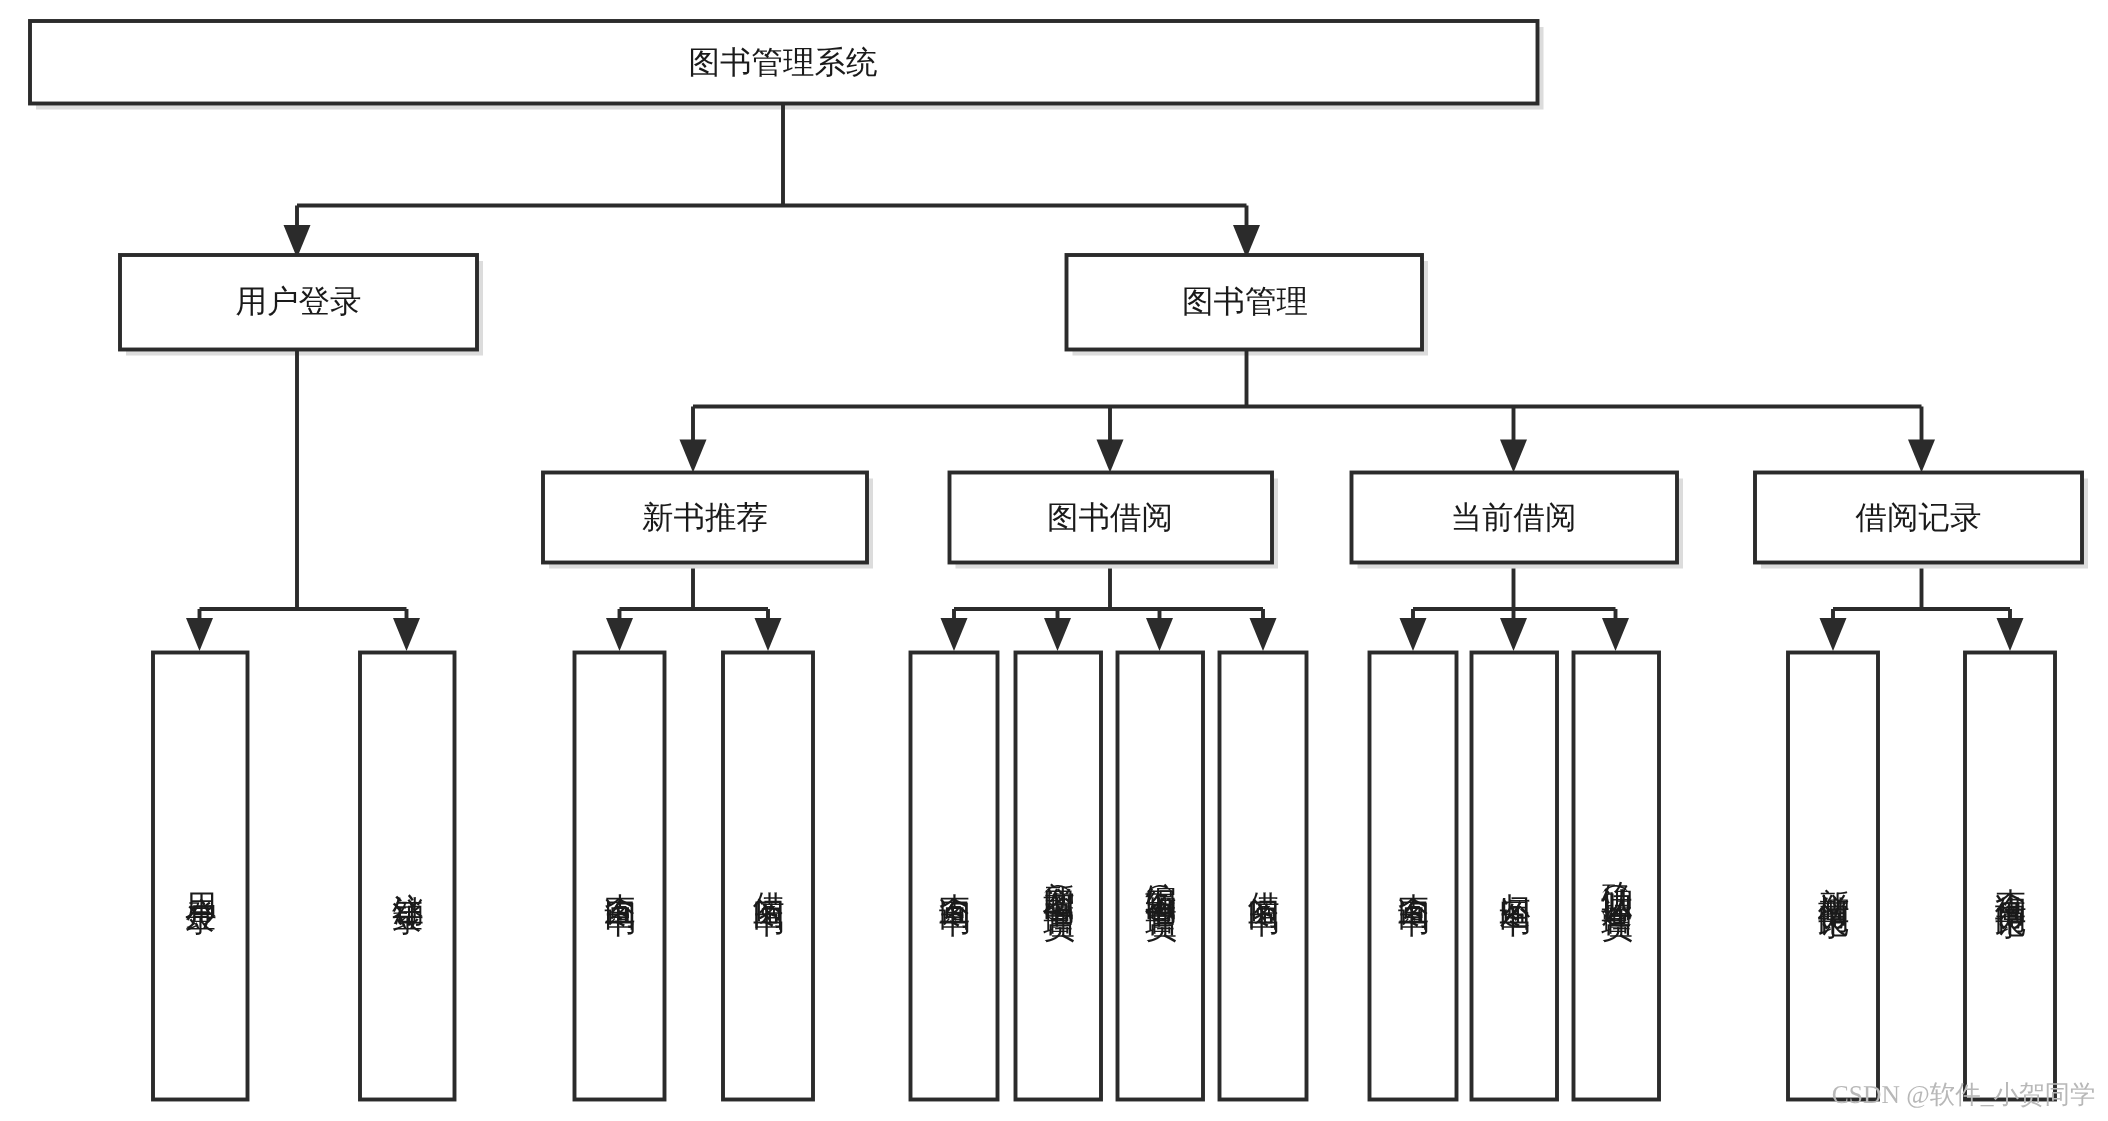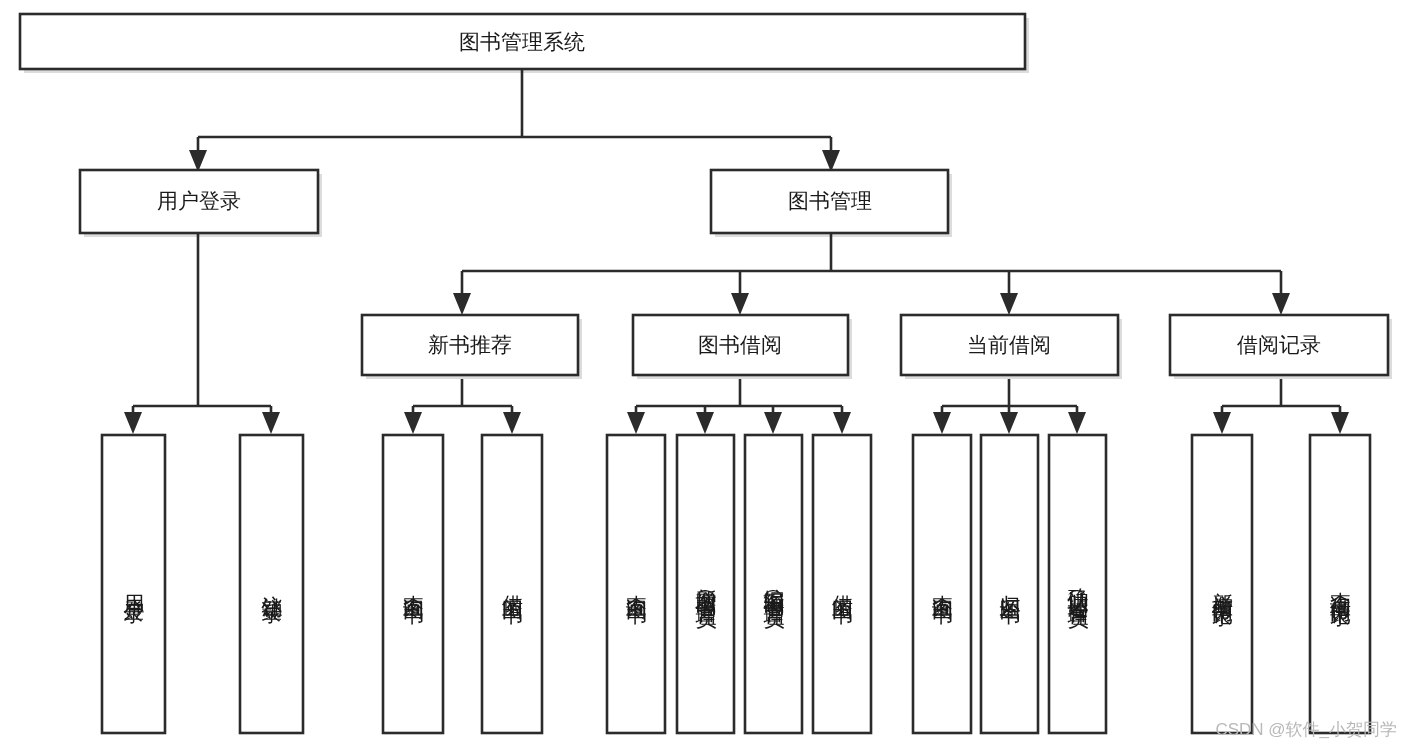--- a/index.html
+++ b/index.html
@@ -64,21 +64,21 @@
     line-height: 1.0;
     color: #1a1a1a;
     letter-spacing: 3px;
     white-space: nowrap;
     pointer-events: none;
   }
   .watermark {
     position: absolute;
     right: 8px;
     bottom: 6px;
-    font-family: Liberation Sans, sans-serif;
+    font-family: Liberation Serif, serif;
     font-size: 17px;
     color: #b8b8b8;
     white-space: nowrap;
     user-select: none;
     margin-left: 32px;
   }
 </style>
 </head>
 <body>
 

